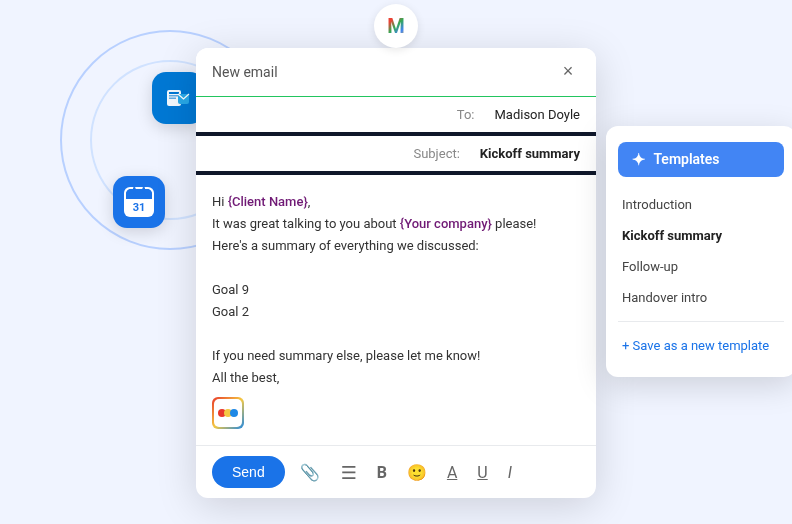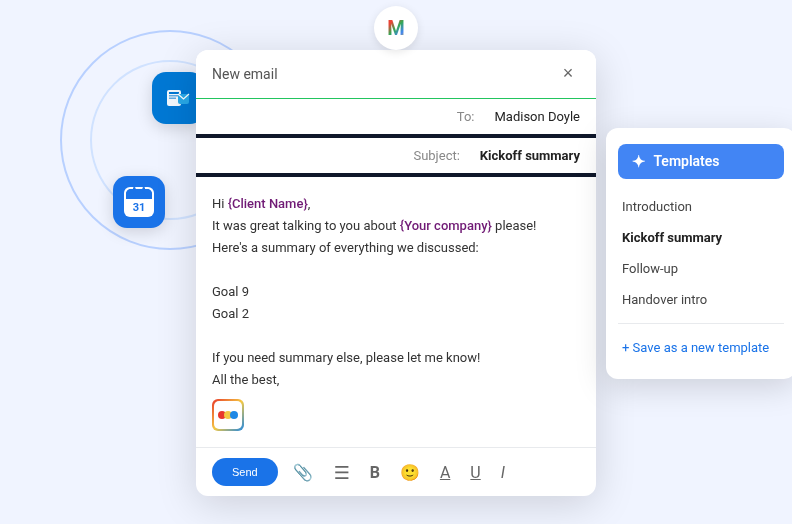--- a/index.html
+++ b/index.html
@@ -171,21 +171,21 @@
       align-items: center;
       gap: 12px;
     }
 
     .send-btn {
       background: #1a73e8;
       color: white;
       border: none;
       border-radius: 20px;
       padding: 8px 20px;
-      font-size: 11px;
+      font-size: 14px;
       font-weight: 500;
       cursor: pointer;
     }
 
     .toolbar-icon {
       color: #666;
       font-size: 16px;
       cursor: pointer;
       padding: 2px 4px;
     }

